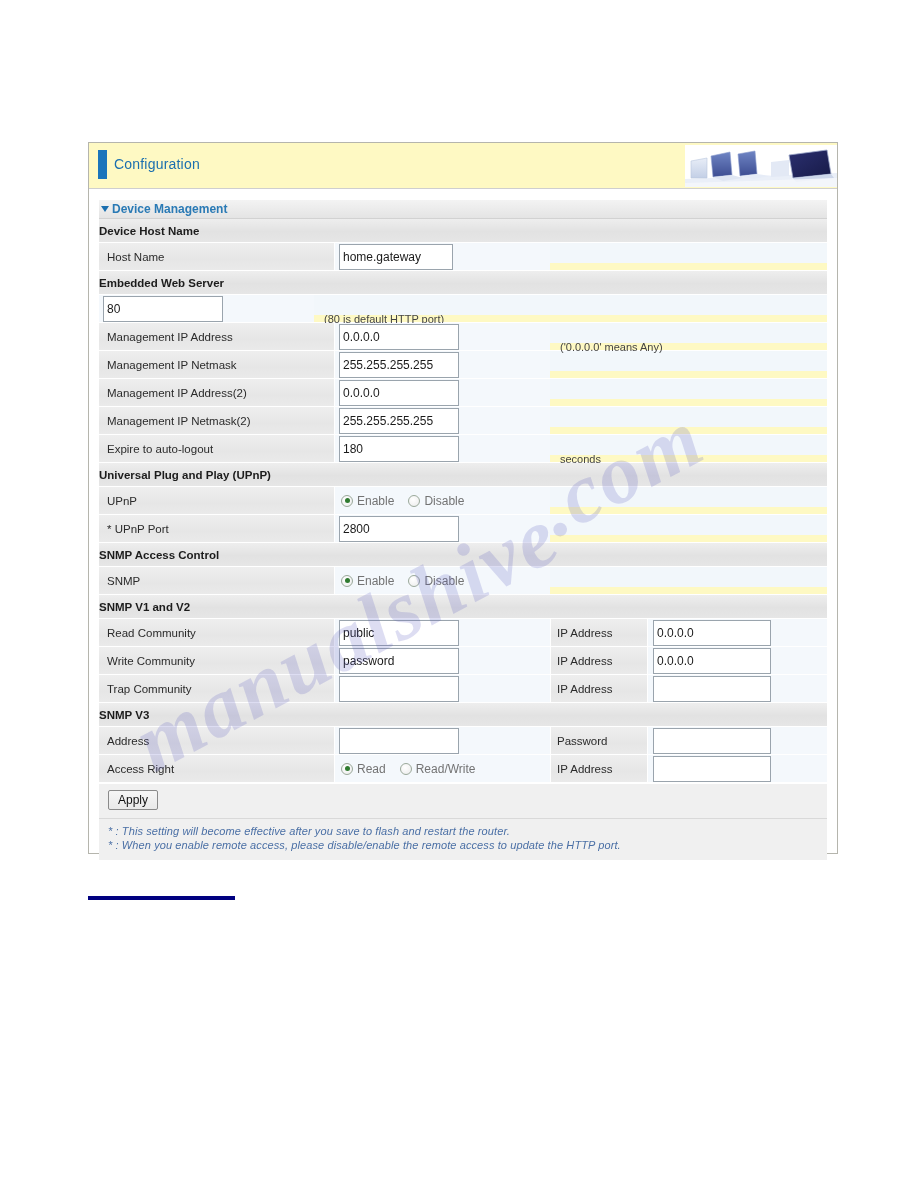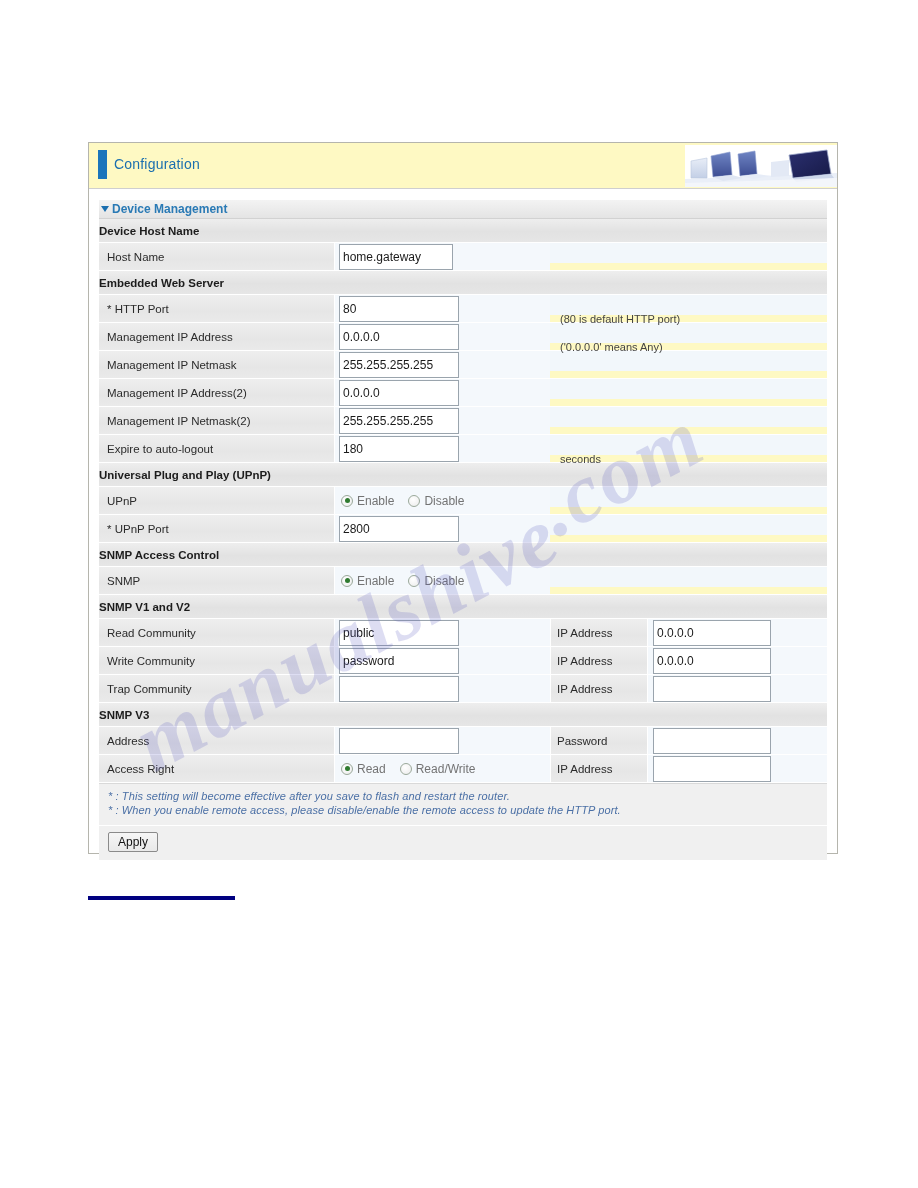--- a/index.html
+++ b/index.html
@@ -354,21 +354,20 @@
         <input class="txt w-host" type="text" value="home.gateway" style="">
       </div>
       <div class="cell-note"></div>
     </div>
 
     <div class="grp-row">
       <span class="grp-label">Embedded Web Server</span>
     </div>
 
     <div class="row">
-      <div class="cell-label">* HTTP Port</div>
       <div class="cell-field">
         <input class="txt w-wide" type="text" value="80" style="">
       </div>
       <div class="cell-note">(80 is default HTTP port)</div>
     </div>
 
     <div class="row">
       <div class="cell-label">Management IP Address</div>
       <div class="cell-field">
         <input class="txt w-wide" type="text" value="0.0.0.0" style="">
@@ -523,25 +522,25 @@
             <span>Read/Write</span>
           </span>
         </div>
       </div>
       <div class="cell-label2">IP Address</div>
       <div class="cell-field2">
         <input class="txt w-ip" type="text" value="" style="">
       </div>
     </div>
 
+    <div id="apply-area">
+      <button id="apply-button">Apply</button>
+    </div>
+
     <div id="footnotes">
       <p>* : This setting will become effective after you save to flash and restart the router.</p>
       <p>* : When you enable remote access, please disable/enable the remote access to update the HTTP port.</p>
     </div>
 
-    <div id="apply-area">
-      <button id="apply-button">Apply</button>
-    </div>
-
   </div>
 </div>
 
 <div id="bottom-rule"></div>
 
 </body></html>

